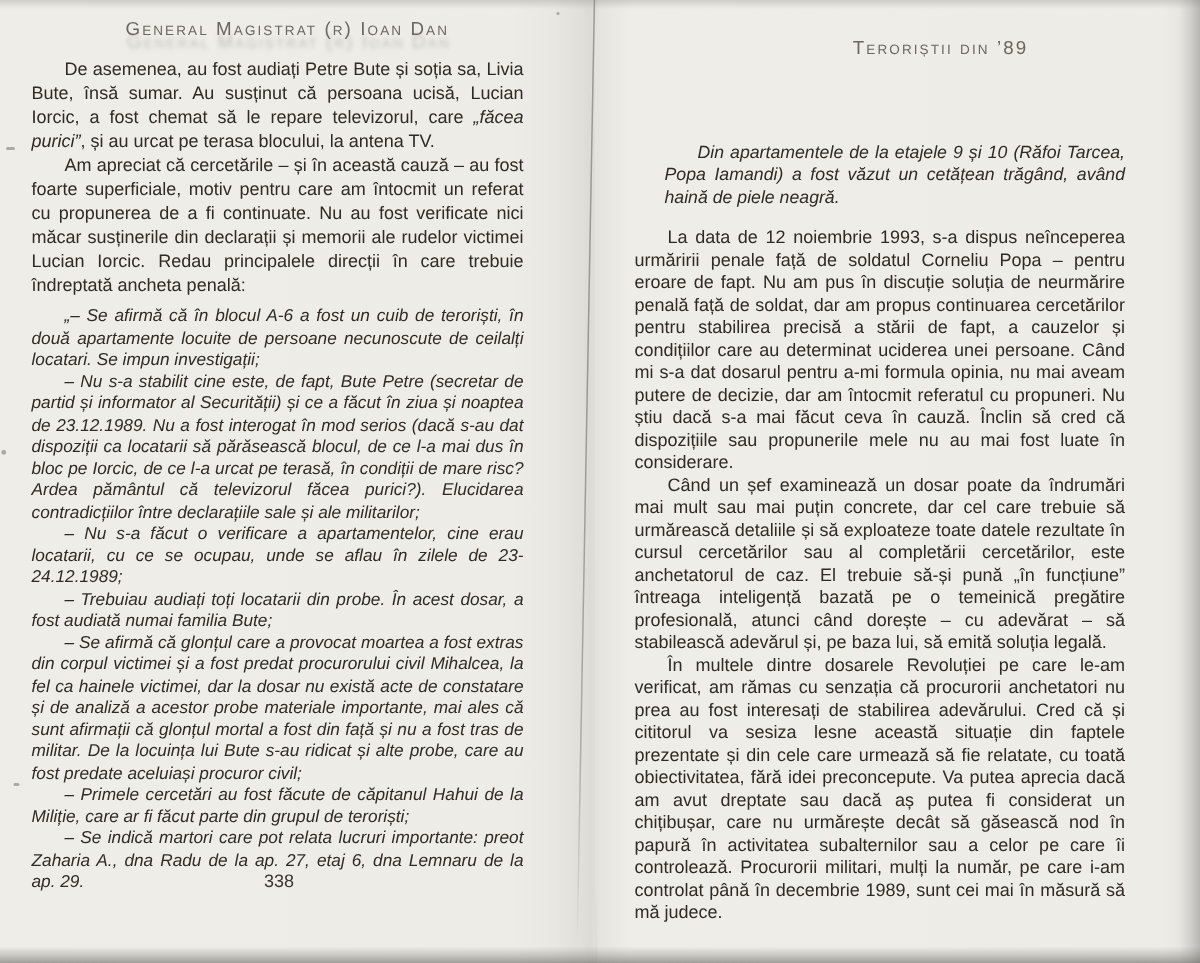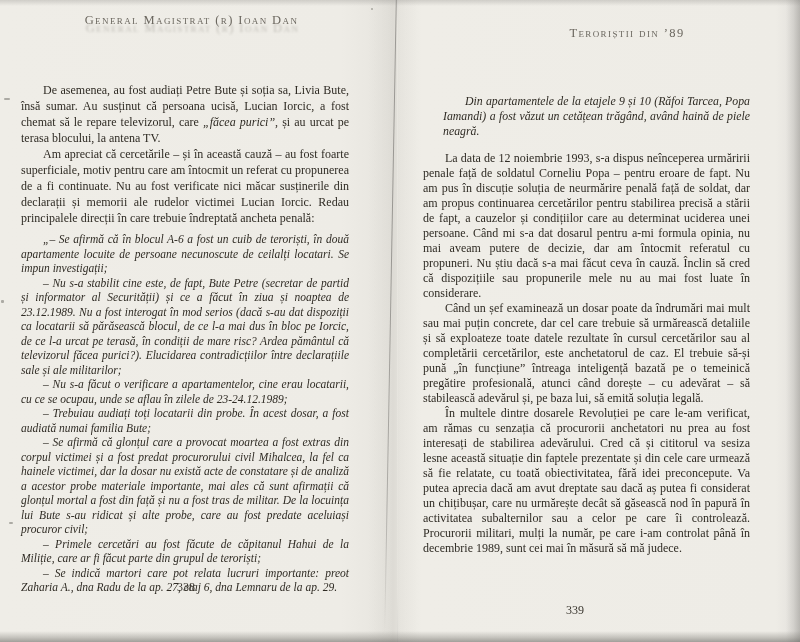--- a/index.html
+++ b/index.html
@@ -1,39 +1,39 @@
 <!DOCTYPE html>
 <html lang="ro"><head>
 <meta charset="utf-8">
 <style>
   html,body{margin:0;padding:0;background:#d8d6d2;}
   .scan{
     position:relative;width:800px;height:642px;overflow:hidden;
     background:linear-gradient(180deg,#e2e0dc 0%,#edebe5 4%,#eceae4 55%,#eae8e2 92%,#dfddd8 100%);
-    font-family:Liberation Serif, serif;
+    font-family:Liberation Sans, sans-serif;
     color:#2f2b24;
   }
   .page{position:absolute;top:0;height:642px;}
   .page.left{left:0;width:397px;background:linear-gradient(90deg,#efede7 0%,#eeece6 86%,#e6e4de 99%);}
   .page.right{left:398px;width:402px;background:linear-gradient(90deg,#e8e6e0 0%,#efede7 6%,#eeece6 94%,#e0deda 100%);}
 
   
   .running-head{position:absolute;left:0;right:14px;top:13px;text-align:center;}
   .page.right .running-head{left:64px;right:0;width:330px;top:26px;}
   .head-text,.head-ghost{
     font-variant:small-caps;font-size:12.5px;letter-spacing:1.4px;
     color:#6b675f;white-space:nowrap;
   }
   .running-head{line-height:12px;}
   .head-wrap{position:relative;display:inline-block;}
   .head-ghost{position:absolute;left:1px;top:9px;filter:blur(1.3px);opacity:.33;}
 
   
   .body-block{position:absolute;}
-  .page.left  .body-block{left:21px;top:38px;width:328px;margin-top:44px;}
+  .page.left  .body-block{left:21px;top:38px;width:328px;}
   .page.right .body-block{left:25px;top:54px;width:327px;margin-top:40px;}
   p{margin:0;text-align:justify;}
   .roman{font-size:12px;line-height:16px;}
   .page.right .roman{line-height:15px;}
   .indent{text-indent:22px;}
   .quote-block{margin-top:6px;}
   .quote{font-style:italic;font-size:11.5px;line-height:14.5px;}
   .page.right .quote-block{margin:0 0 13px 20px;width:307px;}
   .page.right .quote{font-size:11.8px;line-height:14.8px;}
   .quote .lead{font-weight:bold;}
@@ -98,21 +98,20 @@
 
     <div class="body-block">
       <div class="quote-block">
         <p class="quote indent">Din apartamentele de la etajele 9 și 10 (Răfoi Tarcea, Popa Iamandi) a fost văzut un cetățean trăgând, având haină de piele neagră.</p>
       </div>
       <p class="roman indent">La data de 12 noiembrie 1993, s-a dispus neînceperea urmăririi penale față de soldatul Corneliu Popa – pentru eroare de fapt. Nu am pus în discuție soluția de neurmărire penală față de soldat, dar am propus continuarea cercetărilor pentru stabilirea precisă a stării de fapt, a cauzelor și condițiilor care au determinat uciderea unei persoane. Când mi s-a dat dosarul pentru a-mi formula opinia, nu mai aveam putere de decizie, dar am întocmit referatul cu propuneri. Nu știu dacă s-a mai făcut ceva în cauză. Înclin să cred că dispozițiile sau propunerile mele nu au mai fost luate în considerare.</p>
       <p class="roman indent">Când un șef examinează un dosar poate da îndrumări mai mult sau mai puțin concrete, dar cel care trebuie să urmărească detaliile și să exploateze toate datele rezultate în cursul cercetărilor sau al completării cercetărilor, este anchetatorul de caz. El trebuie să-și pună „în funcțiune” întreaga inteligență bazată pe o temeinică pregătire profesională, atunci când dorește – cu adevărat – să stabilească adevărul și, pe baza lui, să emită soluția legală.</p>
       <p class="roman indent">În multele dintre dosarele Revoluției pe care le-am verificat, am rămas cu senzația că procurorii anchetatori nu prea au fost interesați de stabilirea adevărului. Cred că și cititorul va sesiza lesne această situație din faptele prezentate și din cele care urmează să fie relatate, cu toată obiectivitatea, fără idei preconcepute. Va putea aprecia dacă am avut dreptate sau dacă aș putea fi considerat un chițibușar, care nu urmărește decât să găsească nod în papură în activitatea subalternilor sau a celor pe care îi controlează. Procurorii militari, mulți la număr, pe care i-am controlat până în decembrie 1989, sunt cei mai în măsură să mă judece.</p>
     </div>
 
-    <div class="pagenum">339</div>
   </div>
 
   <div class="gutter-shade"></div>
   <div class="gutter-line"></div>
   <div class="edge-right"></div>
   <div class="edge-bottom"></div>
   <div class="edge-top"></div>
   <div class="speck s1"></div>
   <div class="speck s2"></div>
   <div class="speck s3"></div>

